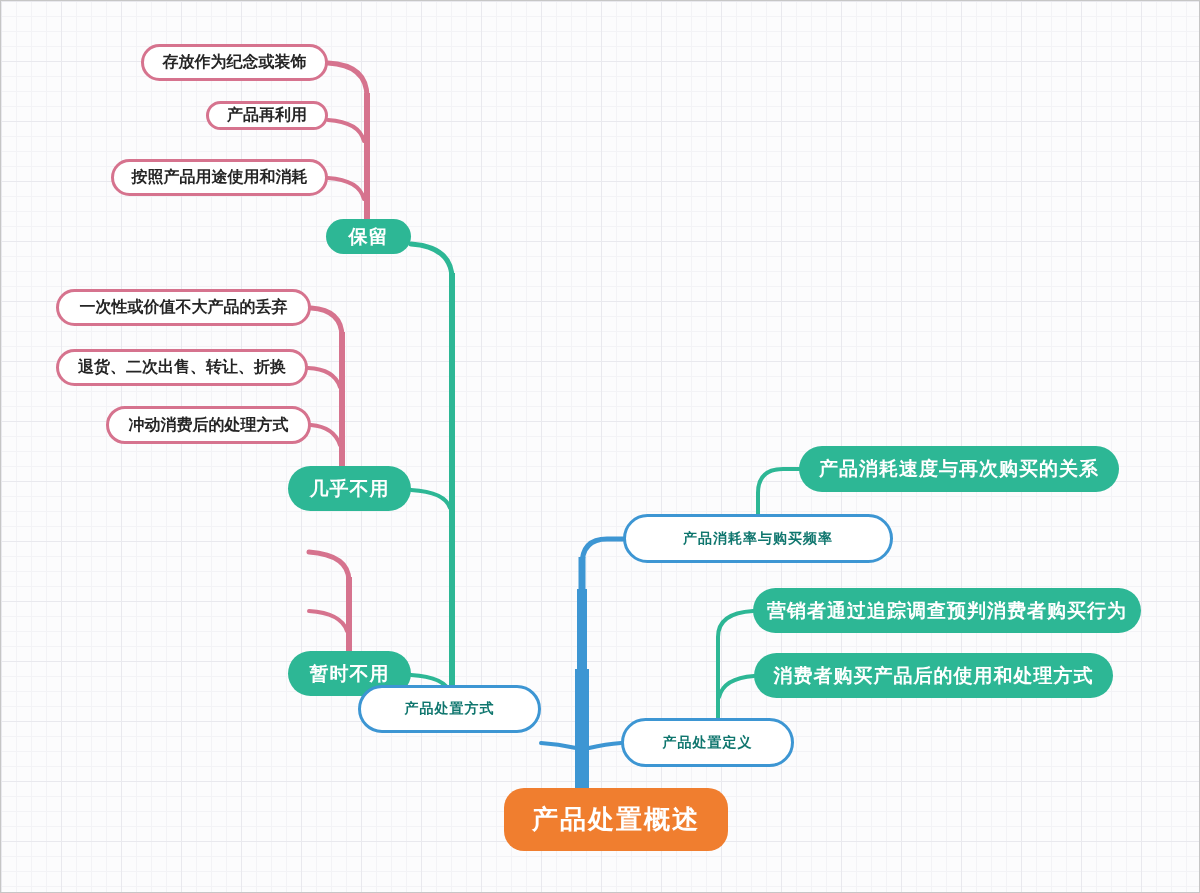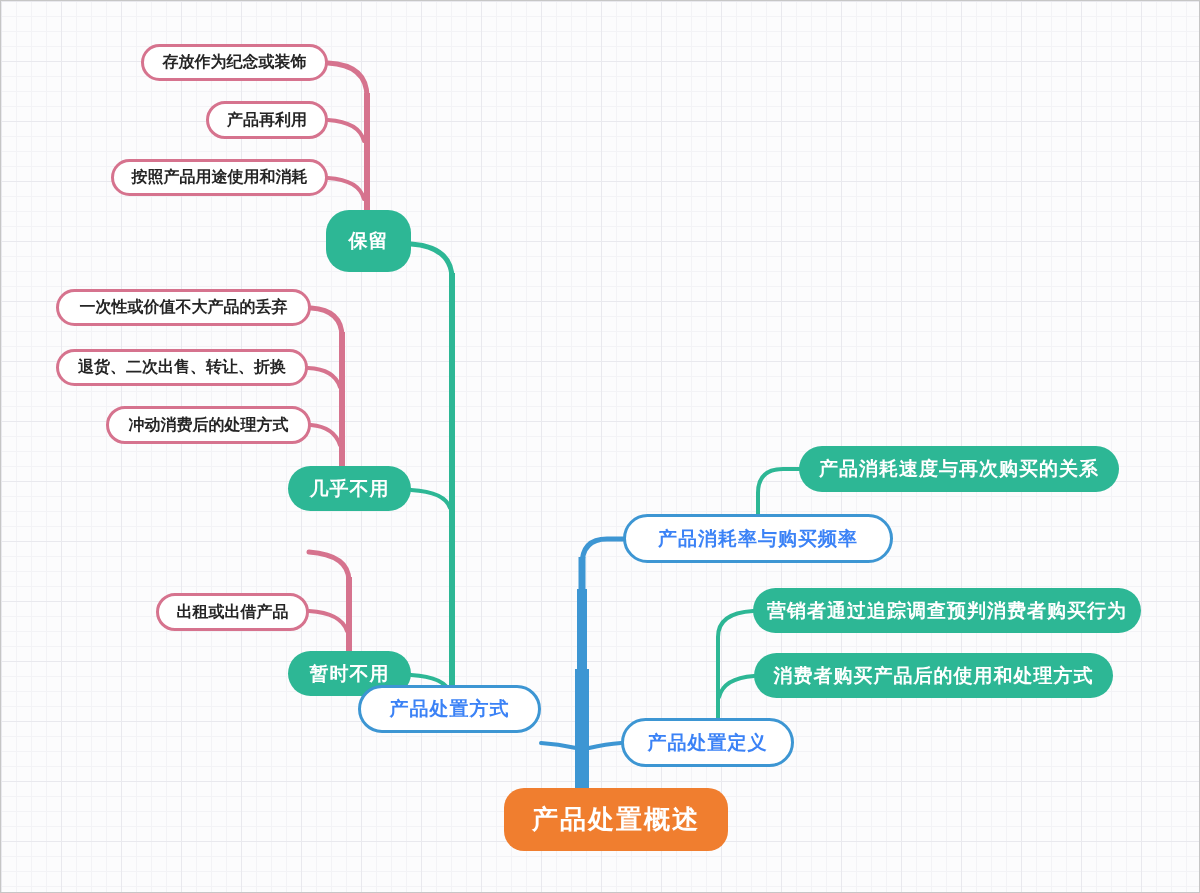--- a/index.html
+++ b/index.html
@@ -23,21 +23,21 @@
   .pill-white-pink{
     background:#ffffff;border:3px solid #d6738e;border-radius:20px;
     font-size:16px;font-weight:600;color:#252525;
   }
   .pill-teal{
     background:#2db795;border-radius:23px;
     font-size:19px;font-weight:700;color:#ffffff;letter-spacing:1px;
   }
   .node-blue{
     background:#ffffff;border:3px solid #3d96d3;border-radius:25px;
-    font-size:19px;font-weight:600;color:#3b82f6;letter-spacing:1px;
+    font-size:14px;font-weight:600;color:#0f766e;letter-spacing:1px;
   }
   .node-root{
     background:#f07e2f;border-radius:20px;
     font-size:26px;font-weight:700;color:#ffffff;letter-spacing:2px;margin-left:35px;
   }
 </style>
 </head>
 <body>
 
 <div id="canvas">
@@ -70,30 +70,29 @@
     <path d="M 341,331 L 341,467" stroke-width="6" stroke="#d6738e"></path>
     <path d="M 307,367 Q 333,368 339,386" stroke-width="4" stroke-linecap="round" stroke="#d6738e"></path>
     <path d="M 310,424 Q 333,426 339,444" stroke-width="4" stroke-linecap="round" stroke="#d6738e"></path>
 
     <path d="M 308,551 Q 348,554 348,580" stroke-width="5" stroke-linecap="round" stroke="#d6738e"></path>
     <path d="M 348,576 L 348,652" stroke-width="6" stroke="#d6738e"></path>
     <path d="M 308,610 Q 340,612 346,630" stroke-width="4" stroke-linecap="round" stroke="#d6738e"></path>
   </svg>
 
   <div class="node pill-white-pink" style="left:140px;top:43px;width:187px;height:37px">存放作为纪念或装饰</div>
-  <div class="node pill-white-pink" style="left:205px;top:100px;width:122px;height:38px">产品再利用</div>
+  <div class="node pill-white-pink" style="left:205px;top:100px;width:122px;height:29px">产品再利用</div>
   <div class="node pill-white-pink" style="left:110px;top:158px;width:217px;height:37px">按照产品用途使用和消耗</div>
-  <div class="node pill-teal" style="left:325px;top:209px;width:85px;height:62px">保留</div>
+  <div class="node pill-teal" style="left:325px;top:218px;width:85px;height:35px">保留</div>
 
   <div class="node pill-white-pink" style="left:55px;top:288px;width:255px;height:37px">一次性或价值不大产品的丢弃</div>
   <div class="node pill-white-pink" style="left:55px;top:348px;width:252px;height:37px">退货、二次出售、转让、折换</div>
   <div class="node pill-white-pink" style="left:105px;top:405px;width:205px;height:38px">冲动消费后的处理方式</div>
   <div class="node pill-teal" style="left:287px;top:465px;width:123px;height:45px">几乎不用</div>
 
-  <div class="node pill-white-pink" style="left:155px;top:592px;width:153px;height:38px">出租或出借产品</div>
   <div class="node pill-teal" style="left:798px;top:445px;width:320px;height:46px">产品消耗速度与再次购买的关系</div>
 
   <div class="node pill-teal" style="left:287px;top:650px;width:123px;height:45px">暂时不用</div>
   <div class="node node-blue" style="left:622px;top:513px;width:270px;height:49px">产品消耗率与购买频率</div>
 
   <div class="node pill-teal" style="left:752px;top:587px;width:388px;height:45px">营销者通过追踪调查预判消费者购买行为</div>
   <div class="node pill-teal" style="left:753px;top:652px;width:359px;height:45px">消费者购买产品后的使用和处理方式</div>
   <div class="node node-blue" style="left:620px;top:717px;width:173px;height:49px">产品处置定义</div>
 
   <div class="node node-blue" style="left:357px;top:684px;width:183px;height:48px">产品处置方式</div>

